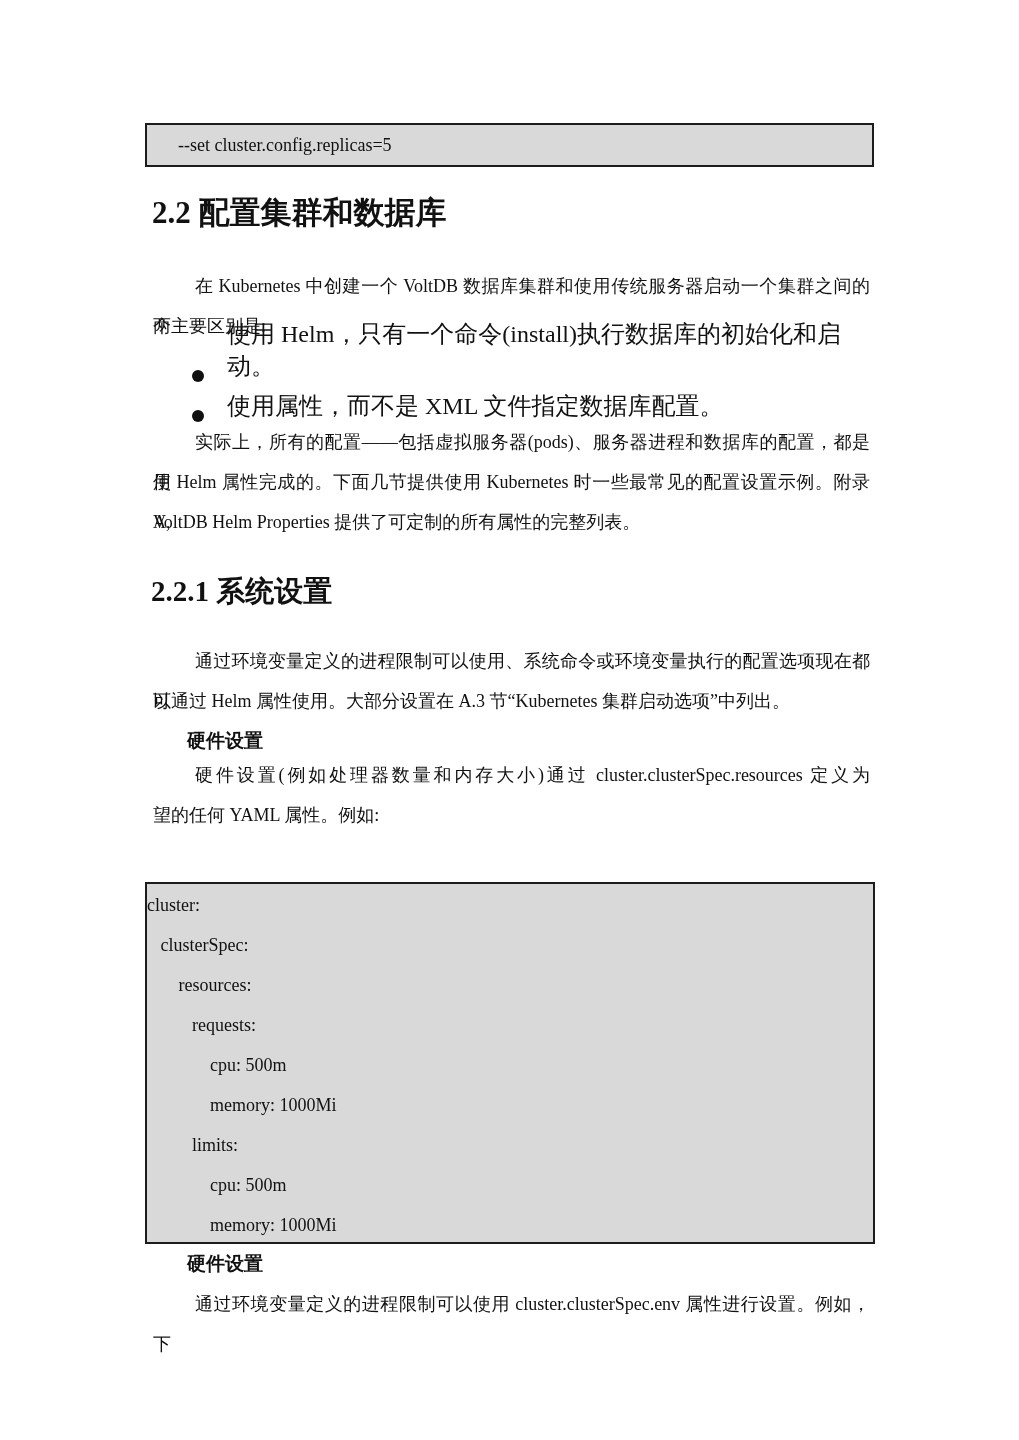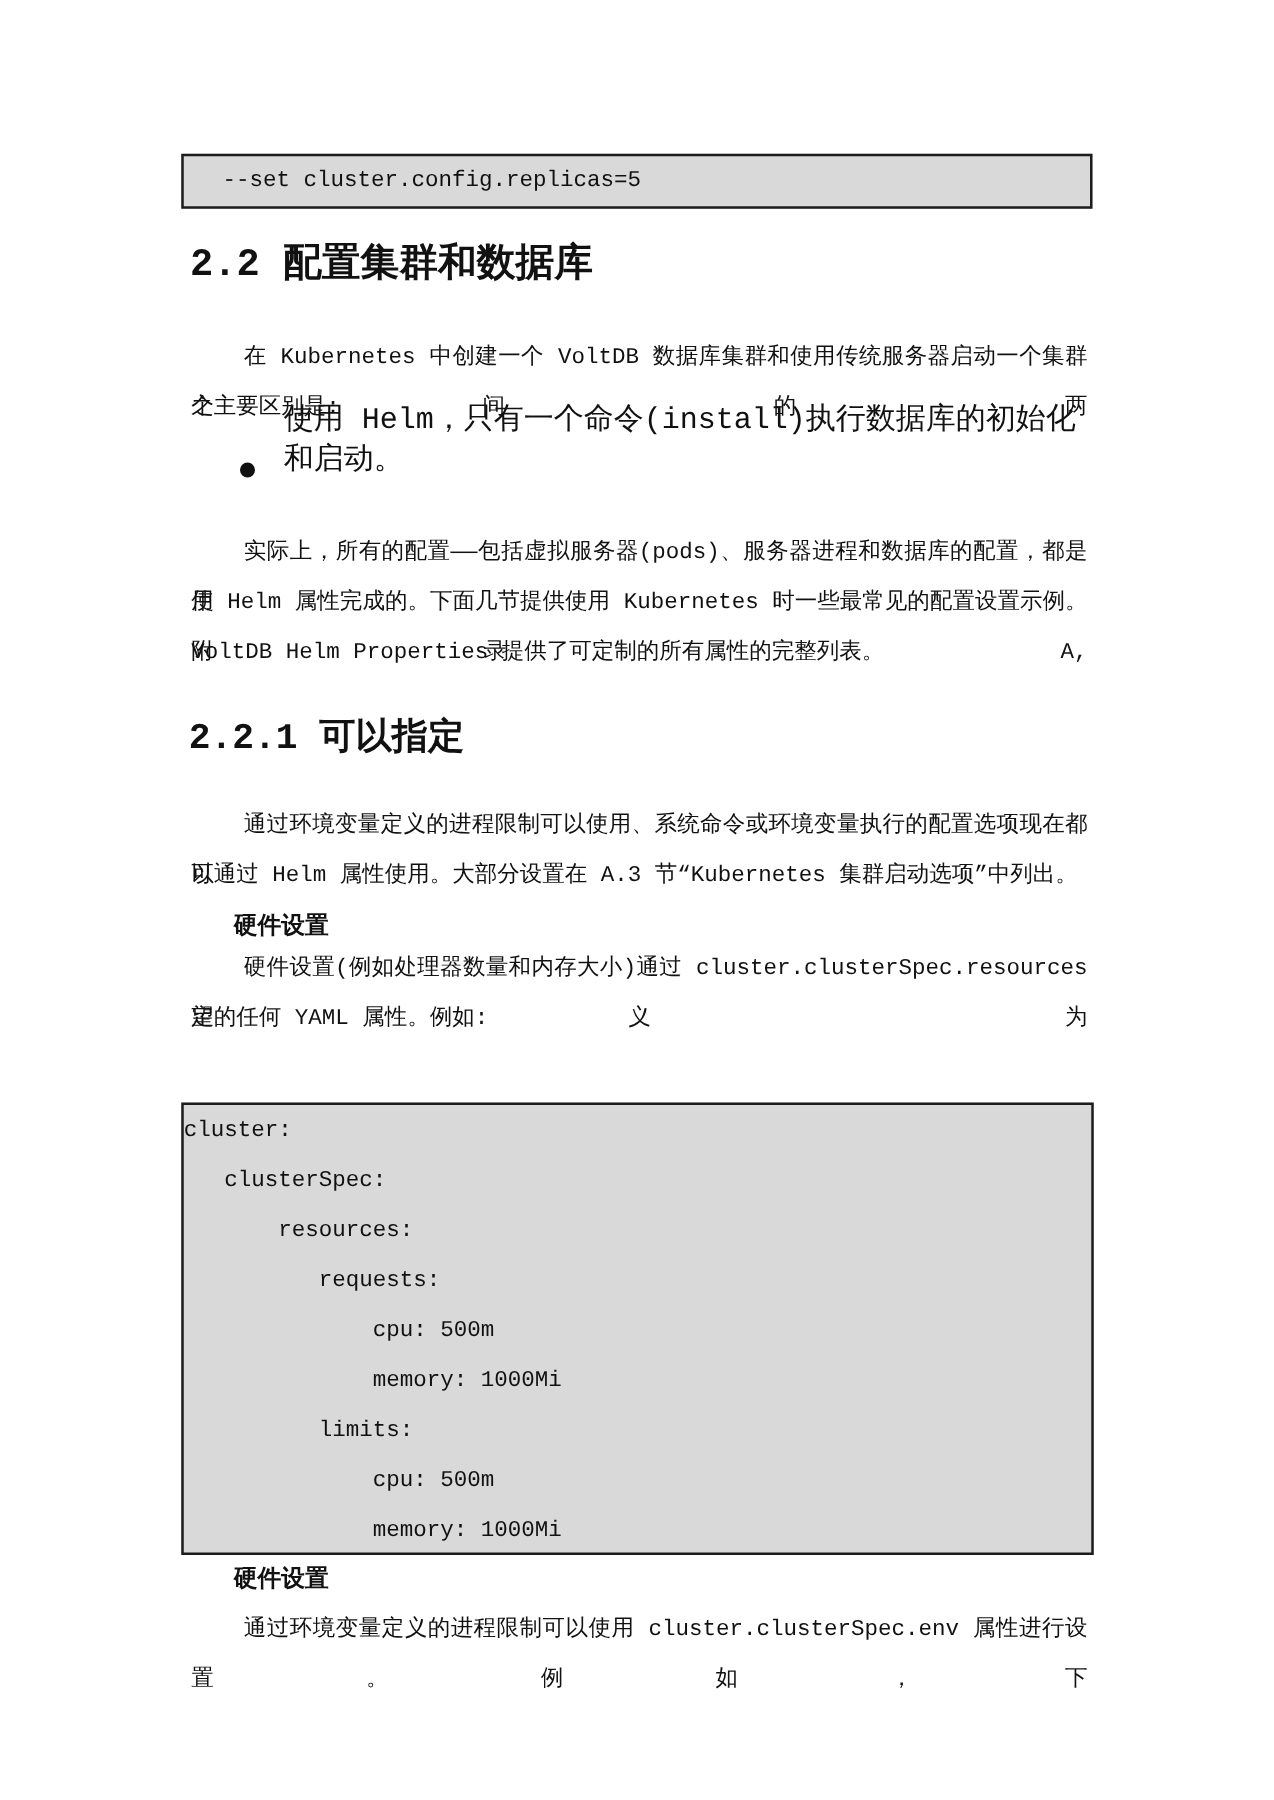--- a/index.html
+++ b/index.html
@@ -7,21 +7,21 @@
     --border: #1c1c1c;
     --ink: #111111;
   }
   html, body { margin: 0; padding: 0; background: #ffffff; }
   .page {
     position: relative;
     width: 915px;
     height: 1440px;
     background: #ffffff;
     color: var(--ink);
-    font-family: Liberation Mono, monospace;
+    font-family: Liberation Serif, serif;
     overflow: hidden;
   }
   .abs { position: absolute; }
   .codebox {
     background: var(--gray);
     border: 2px solid var(--border);
     box-sizing: border-box;
     overflow: hidden;
   }
   .tline { height: 40px; line-height: 40px; font-size: 18px; }
@@ -50,29 +50,33 @@
   <div class="abs" style="left:153px; top:266px; width:717px;">
     <div class="tline jfull indent">在 Kubernetes 中创建一个 VoltDB 数据库集群和使用传统服务器启动一个集群之间的两</div>
     <div class="tline">个主要区别是:</div>
   </div>
 
   <div class="abs" style="left:153px; top:342px; width:717px;">
     <div class="bullet-row">
       <span class="dot"></span>
       <span>使用 Helm，只有一个命令(install)执行数据库的初始化和启动。</span>
     </div>
+    <div class="bullet-row">
+      <span class="dot"></span>
+      <span>使用属性，而不是 XML 文件指定数据库配置。</span>
+    </div>
   </div>
 
   <div class="abs" style="left:153px; top:422px; width:717px;">
     <div class="tline jfull indent">实际上，所有的配置——包括虚拟服务器(pods)、服务器进程和数据库的配置，都是使</div>
     <div class="tline jfull">用 Helm 属性完成的。下面几节提供使用 Kubernetes 时一些最常见的配置设置示例。附录 A,</div>
     <div class="tline">VoltDB Helm Properties 提供了可定制的所有属性的完整列表。</div>
   </div>
 
-  <div class="abs h2" style="left:151px; top:568px;">2.2.1 可以指定</div>
+  <div class="abs h2" style="left:151px; top:568px;">2.2.1 系统设置</div>
 
   <div class="abs" style="left:153px; top:641px; width:717px;">
     <div class="tline jfull indent">通过环境变量定义的进程限制可以使用、系统命令或环境变量执行的配置选项现在都可</div>
     <div class="tline">以通过 Helm 属性使用。大部分设置在 A.3 节“Kubernetes 集群启动选项”中列出。</div>
   </div>
 
   <div class="abs subhead" style="left:187px; top:721px;">硬件设置</div>
 
   <div class="abs" style="left:153px; top:755px; width:717px;">
     <div class="tline jfull indent">硬件设置(例如处理器数量和内存大小)通过 cluster.clusterSpec.resources 定义为</div>

